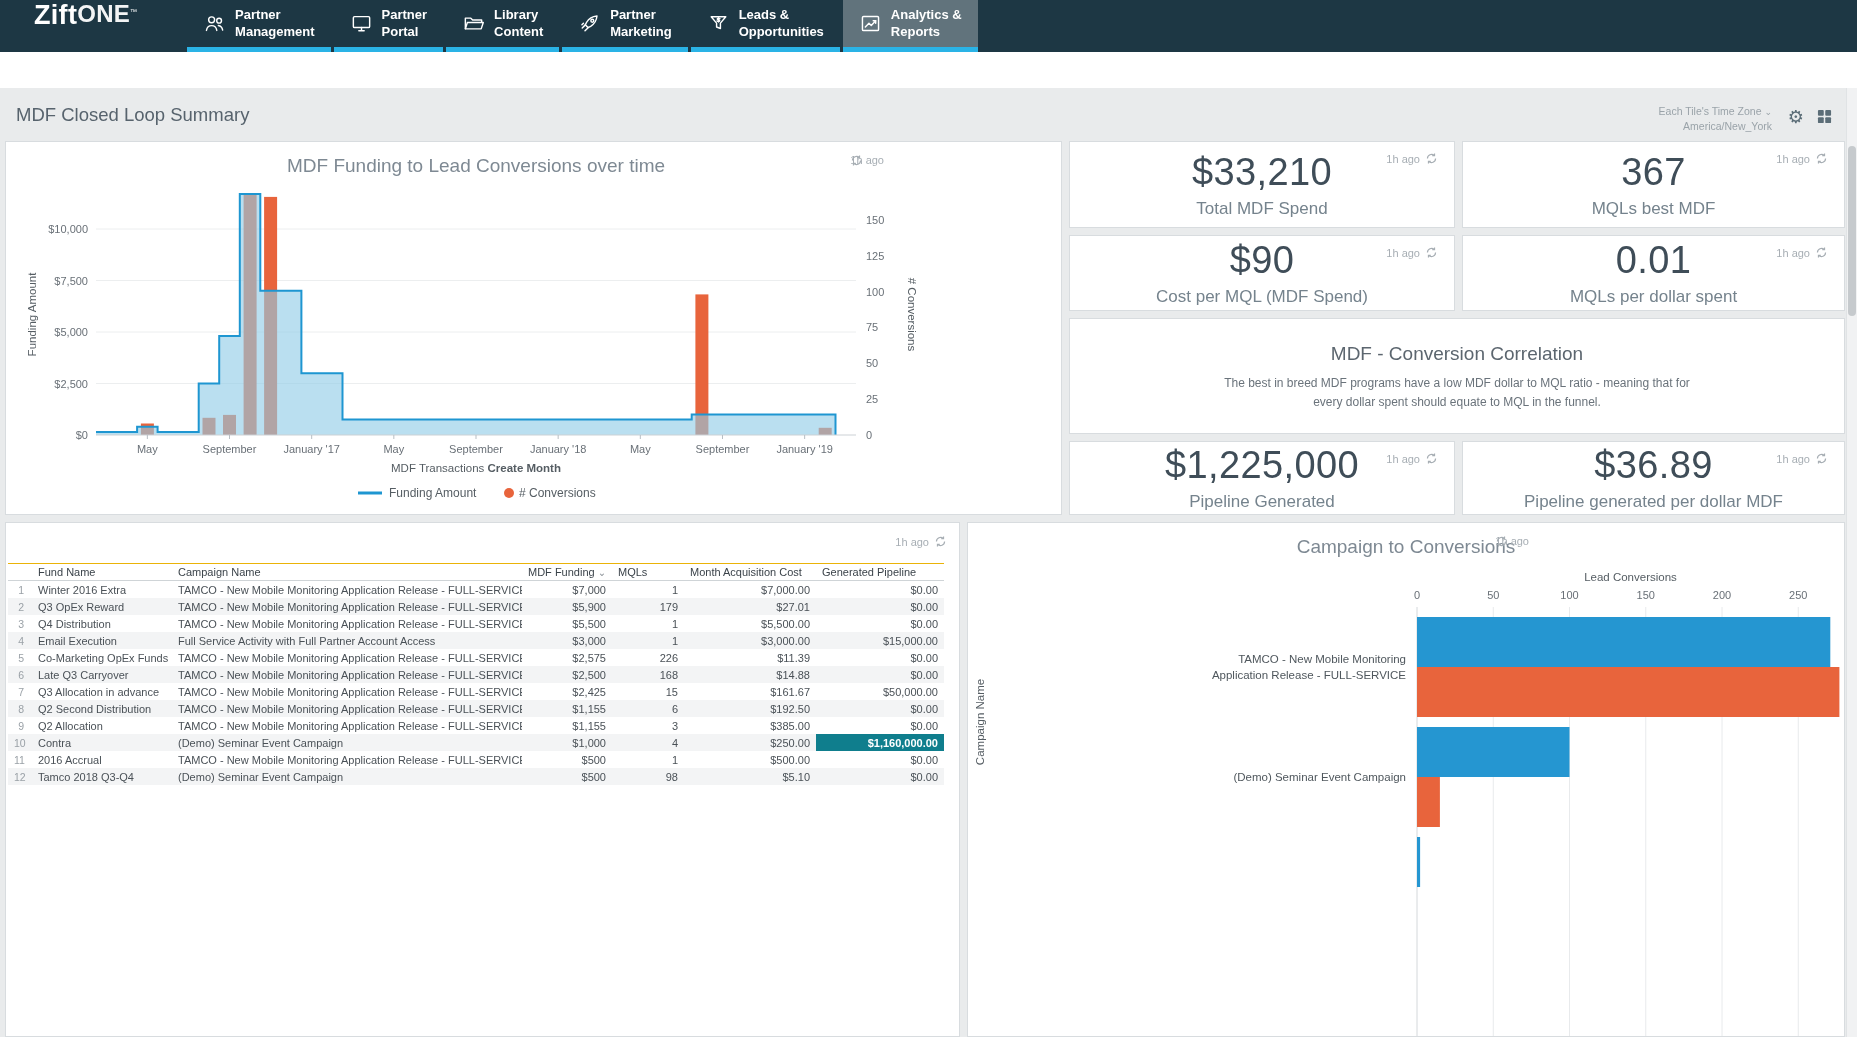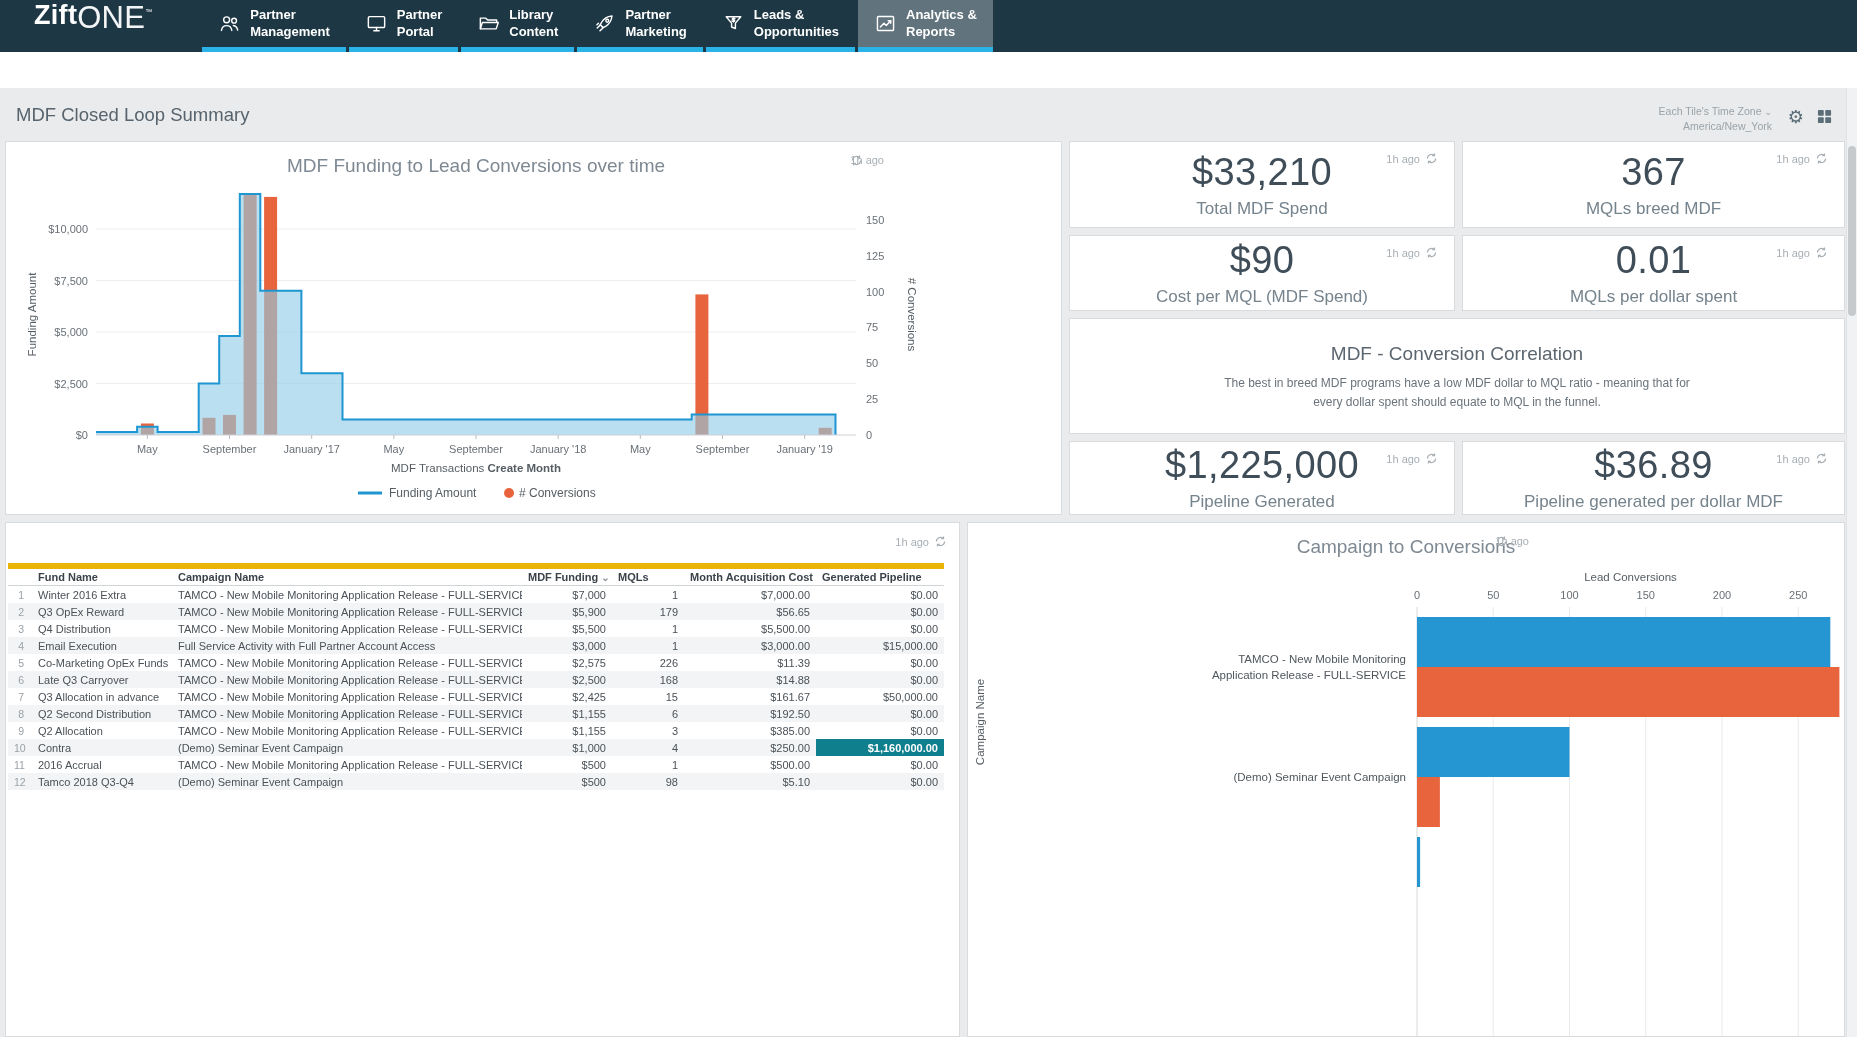--- a/index.html
+++ b/index.html
@@ -4,21 +4,21 @@
 <style>
   html,body{margin:0;padding:0;}
   body{width:1857px;height:1037px;overflow:hidden;background:#ffffff;
        font-family:"Liberation Sans", sans-serif;position:relative;}
 
   
   .topnav{position:absolute;top:0;left:0;width:1857px;height:52px;background:#1d3744;
           display:flex;align-items:stretch;z-index:5;}
   .logo{display:flex;align-items:flex-start;padding:0 40px 0 34px;color:#fff;cursor:pointer;}
   .logo-bold{font-weight:700;font-size:27px;letter-spacing:.3px;}
-  .logo-light{font-weight:400;font-size:31px;letter-spacing:.3px;opacity:.95;}
+  .logo-light{font-weight:700;font-size:24px;letter-spacing:.3px;opacity:.95;}
   .logo-tm{font-size:7px;vertical-align:top;margin-top:8px;display:inline-block;}
   .nav-items{display:flex;margin-left:10px;}
   .nav-item{display:flex;align-items:center;gap:9px;padding:4px 16px;margin-right:3px;
             border-bottom:5px solid #2ab3e6;box-sizing:border-box;color:#fff;cursor:pointer;}
   .nav-item.active{background:rgba(255,255,255,.30);}
   .nav-icon{display:flex;align-items:center;}
   .nav-label{display:flex;flex-direction:column;font-size:13px;font-weight:700;line-height:1.25;}
 
   
   .dashboard{position:absolute;top:88px;left:0;width:1846px;height:949px;background:#e9ebec;overflow:hidden;}
@@ -46,22 +46,22 @@
   .kpi-label{font-size:17px;color:#75838d;margin-top:5px;}
 
   .tile-corr{left:1069px;top:230px;width:776px;height:116px;}
   .corr-title{font-size:19px;color:#5c666f;text-align:center;margin-top:24px;}
   .corr-body{font-size:12px;color:#6a737b;text-align:center;width:480px;margin:9px auto 0;line-height:1.55;}
 
   .tile-table{left:5px;top:434px;width:955px;height:515px;}
   .tile-table .ago{right:12px;}
   .lk-table{border-collapse:collapse;table-layout:fixed;width:936px;font-size:11px;
             color:#4a5157;margin:40px 0 0 2px;}
-  .lk-table th{font-weight:700;text-align:left;padding:2px 6px;color:#3b434a;white-space:nowrap;
-            border-top:6px solid #eab308;border-bottom:1px solid #cfd4d7;overflow:hidden;}
+  .lk-table th{font-weight:400;text-align:left;padding:2px 6px;color:#3b434a;white-space:nowrap;
+            border-top:1px solid #eab308;border-bottom:1px solid #cfd4d7;overflow:hidden;}
   .lk-table td{padding:2.5px 6px;white-space:nowrap;overflow:hidden;}
   .lk-table tbody tr:nth-child(even) td{background:#f3f4f5;}
   .lk-table td.num{text-align:right;}
   .lk-table td.rownum{color:#9aa1a7;text-align:right;padding-right:8px;font-size:10.5px;}
   .lk-table td.cell-highlight{background:#0f7e8d !important;color:#fff;font-weight:700;}
   .sort-caret{color:#8a9197;font-size:10px;margin-left:3px;}
 
   .tile-chart2{left:967px;top:434px;width:878px;height:515px;}
   .tile-chart2 .ago{right:315px;}
   .tile-chart2 svg{position:absolute;left:0;top:0;}
@@ -309,21 +309,21 @@
               <td class="num">1</td>
               <td class="num">$7,000.00</td>
               <td class="num">$0.00</td>
             </tr>
             <tr>
               <td class="rownum">2</td>
               <td>Q3 OpEx Reward</td>
               <td>TAMCO - New Mobile Monitoring Application Release - FULL-SERVICE</td>
               <td class="num">$5,900</td>
               <td class="num">179</td>
-              <td class="num">$56.65</td>
+              <td class="num">$27.01</td>
               <td class="num">$0.00</td>
             </tr>
             <tr>
               <td class="rownum">3</td>
               <td>Q4 Distribution</td>
               <td>TAMCO - New Mobile Monitoring Application Release - FULL-SERVICE</td>
               <td class="num">$5,500</td>
               <td class="num">1</td>
               <td class="num">$5,500.00</td>
               <td class="num">$0.00</td>
@@ -474,21 +474,21 @@
       <div class="ago" style="top:10px;">
         <span>1h ago</span>
         <svg class="sync-icon" viewBox="0 0 24 24">
           <path d="M4.5 12a7.5 7.5 0 0 1 12.8-5.3"></path>
           <path d="M19.5 12a7.5 7.5 0 0 1-12.8 5.3"></path>
           <path d="M17.6 2.6v4.2h-4.2"></path>
           <path d="M6.4 21.4v-4.2h4.2"></path>
         </svg>
       </div>
       <div class="kpi-value">367</div>
-      <div class="kpi-label">MQLs breed MDF</div>
+      <div class="kpi-label">MQLs best MDF</div>
     </div>
     <div class="tile kpi" style="left: 1069px; top: 147px; width: 386px; height: 76px;">
       <div class="ago" style="top:10px;">
         <span>1h ago</span>
         <svg class="sync-icon" viewBox="0 0 24 24">
           <path d="M4.5 12a7.5 7.5 0 0 1 12.8-5.3"></path>
           <path d="M19.5 12a7.5 7.5 0 0 1-12.8 5.3"></path>
           <path d="M17.6 2.6v4.2h-4.2"></path>
           <path d="M6.4 21.4v-4.2h4.2"></path>
         </svg>

